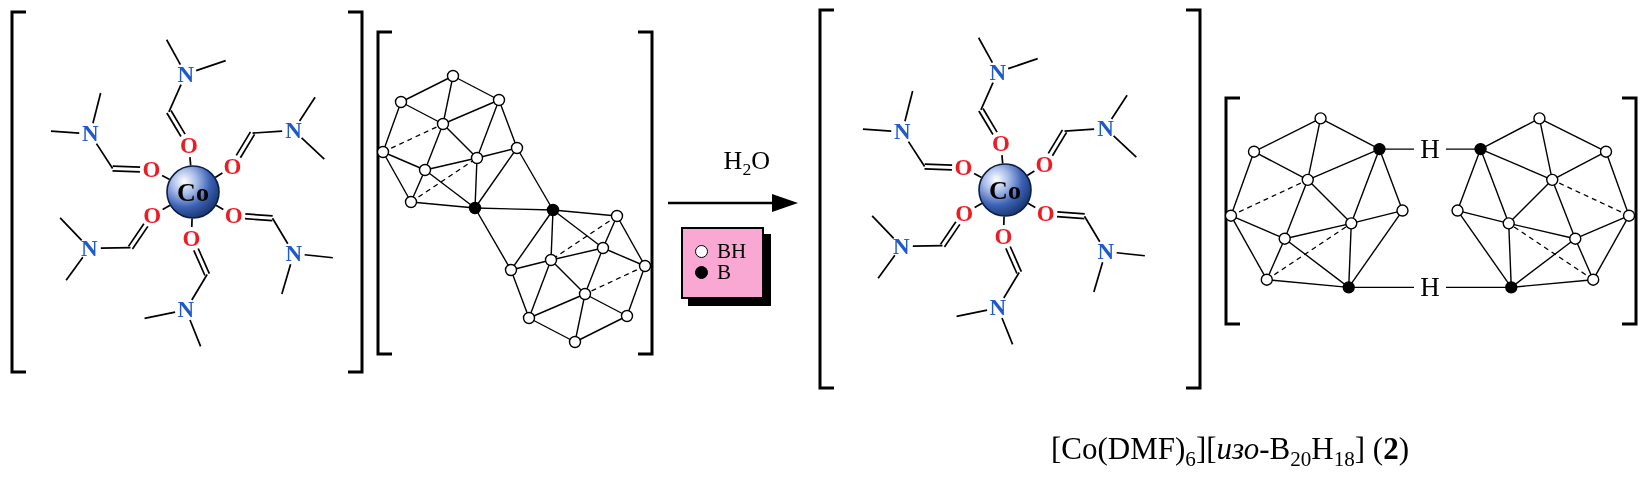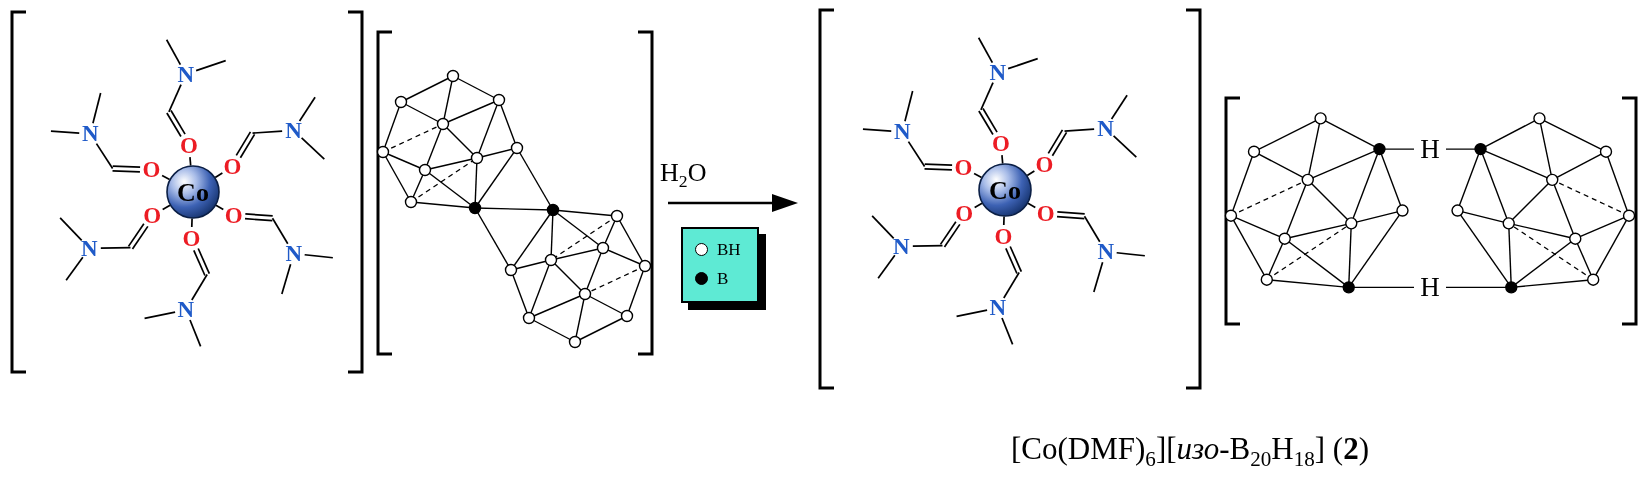--- a/index.html
+++ b/index.html
@@ -1,27 +1,27 @@
 <!DOCTYPE html>
 <html><head>
 <meta charset="utf-8">
 <style>
   html,body{margin:0;padding:0;background:#fff;}
   .canvas{position:relative;width:1646px;height:501px;background:#fff;overflow:hidden;
           font-family:"Liberation Serif",serif;color:#000;}
   #scheme{position:absolute;left:0;top:0;}
-  .htext{position:absolute;text-align:left;margin-top:12px;}
+  .htext{position:absolute;text-align:right;}
   #h2o{left:660px;top:146px;width:110px;font-size:26px;}
   .caption{position:absolute;width:640px;text-align:center;font-size:31px;white-space:nowrap;}
   #cap1{left:30px;top:423px;}
-  #cap2{left:870px;top:431px;}
+  #cap2{left:910px;top:431px;}
   sub{font-size:68%;}
-  .legend{position:absolute;left:681px;top:227px;background:#5eead4;border:2.5px solid #000;
+  .legend{position:absolute;left:681px;top:227px;background:#f9a8d4;border:2.5px solid #000;
           box-shadow:7px 7px 0 0 #000;padding:12px 16px 14px 12px;display:flex;
-          flex-direction:column;gap:12px;font-size:17px;line-height:1;}
+          flex-direction:column;font-size:21px;line-height:1;}
   .legend-item{display:flex;align-items:center;gap:9px;}
   .circ{width:11px;height:11px;border:1.7px solid #000;border-radius:50%;background:#fff;flex:none;}
   .circ.filled{background:#000;}
 </style>
 </head>
 <body>
 
 <div class="canvas">
 
   <svg id="scheme" width="1646" height="501" viewBox="0 0 1646 501">

